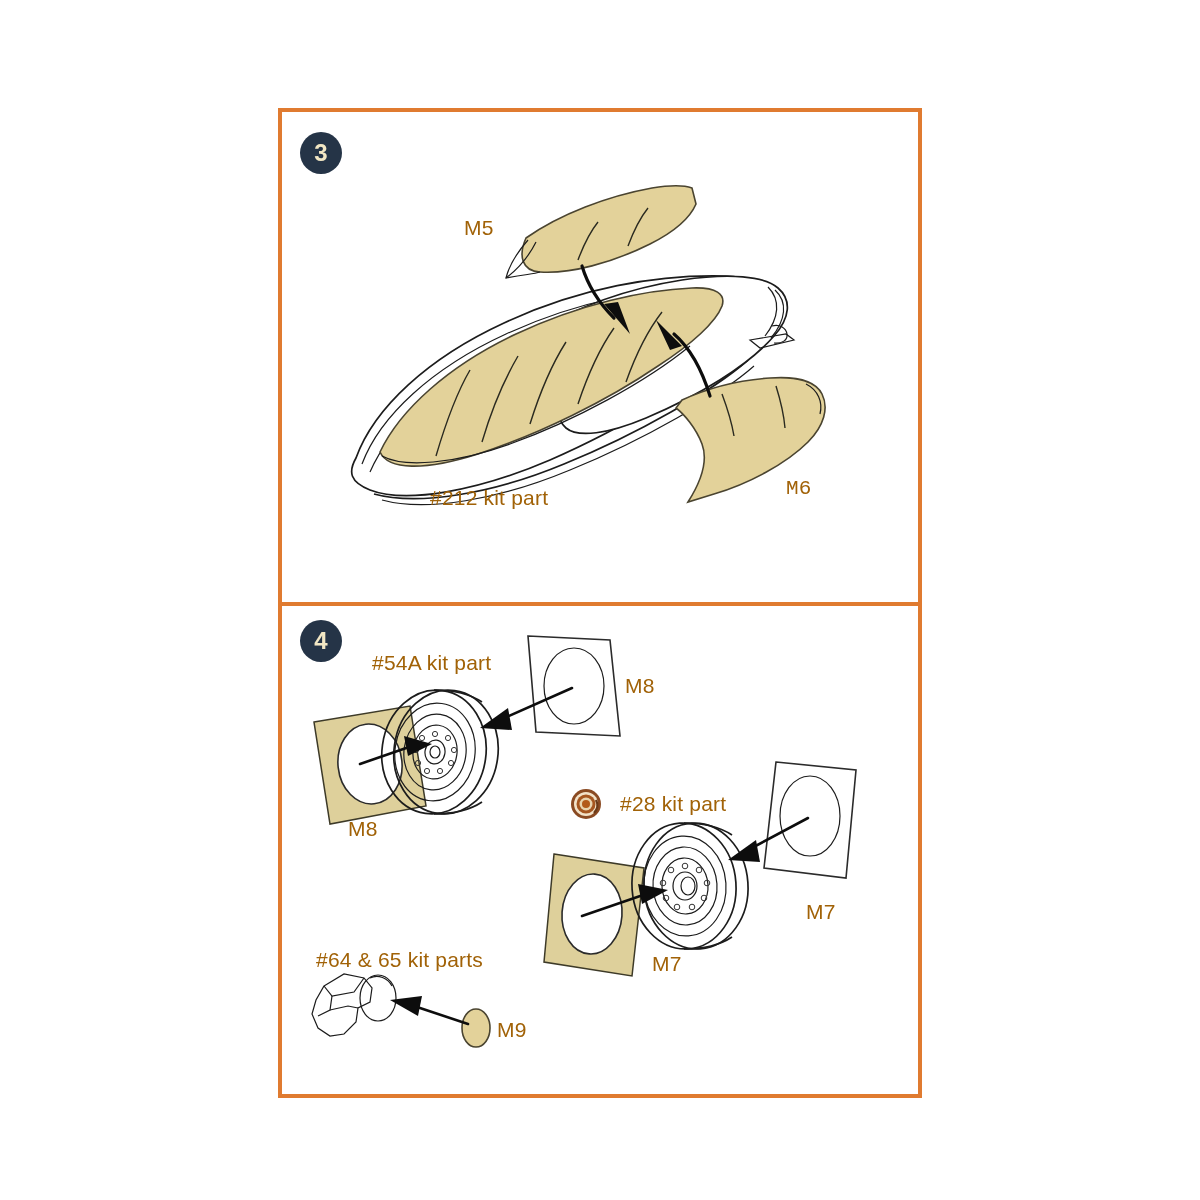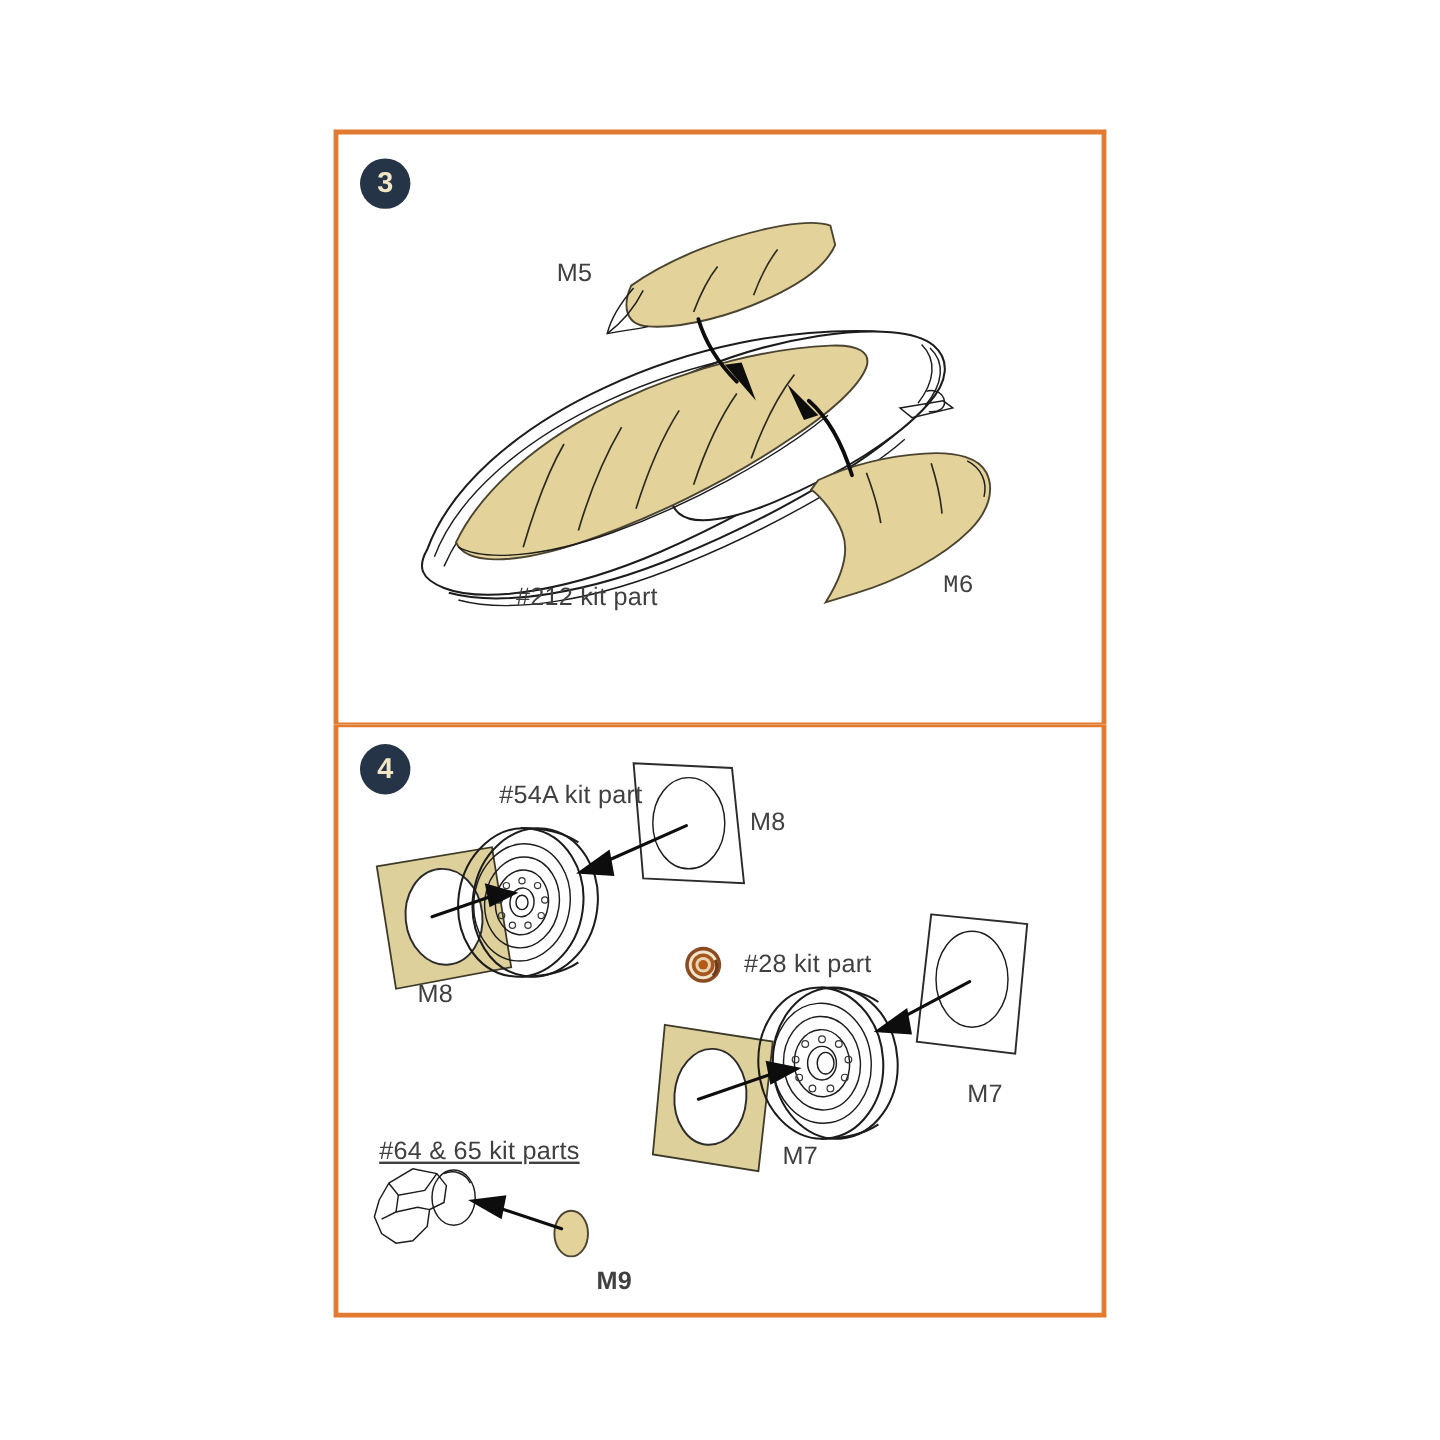--- a/index.html
+++ b/index.html
@@ -53,21 +53,21 @@
     font-weight: bold;
     line-height: 42px;
     text-align: center;
     font-family: "Liberation Sans", sans-serif;
   }
   #badge-3 { left: 300px; top: 132px; }
   #badge-4 { left: 300px; top: 620px; }
 
   .lbl {
     position: absolute;
-    color: #404040;
+    color: #a16207;
     font-size: 21px;
     font-family: "Liberation Sans", sans-serif;
     white-space: nowrap;
     letter-spacing: 0.2px;
     text-align: center;
   }
 
   svg.art {
     position: absolute;
     overflow: visible;
@@ -298,22 +298,22 @@
     <g>
       <ellipse class="mask-fill" cx="198" cy="424" rx="14" ry="19"></ellipse>
     </g>
 
     <g>
       <path class="arrowline-thin" d="M190,420 L136,402"></path>
       <path class="arrow" d="M144,392 L112,396 L140,412 Z"></path>
     </g>
   </svg>
 
-  <div class="lbl" id="lbl-54a" style="left:372px; top:651px;margin-left:44px;">#54A kit part</div>
+  <div class="lbl" id="lbl-54a" style="left:372px; top:651px;">#54A kit part</div>
   <div class="lbl" id="lbl-m8-right" style="left:625px; top:674px;">M8</div>
   <div class="lbl" id="lbl-m8-left" style="left:348px; top:817px;">M8</div>
   <div class="lbl" id="lbl-46" style="left:620px; top:792px;">#28 kit part</div>
   <div class="lbl" id="lbl-m7-right" style="left:806px; top:900px;">M7</div>
   <div class="lbl" id="lbl-m7-left" style="left:652px; top:952px;">M7</div>
-  <div class="lbl" id="lbl-64-65" style="left:316px; top:948px;text-decoration:underline;">#64 &amp; 65 kit parts</div>
-  <div class="lbl" id="lbl-m9" style="left:497px; top:1056px;font-weight:bold;">M9</div>
+  <div class="lbl" id="lbl-64-65" style="left:316px; top:948px;">#64 &amp; 65 kit parts</div>
+  <div class="lbl" id="lbl-m9" style="left:497px; top:1018px;">M9</div>
 
 </div>
 
 </body></html>

